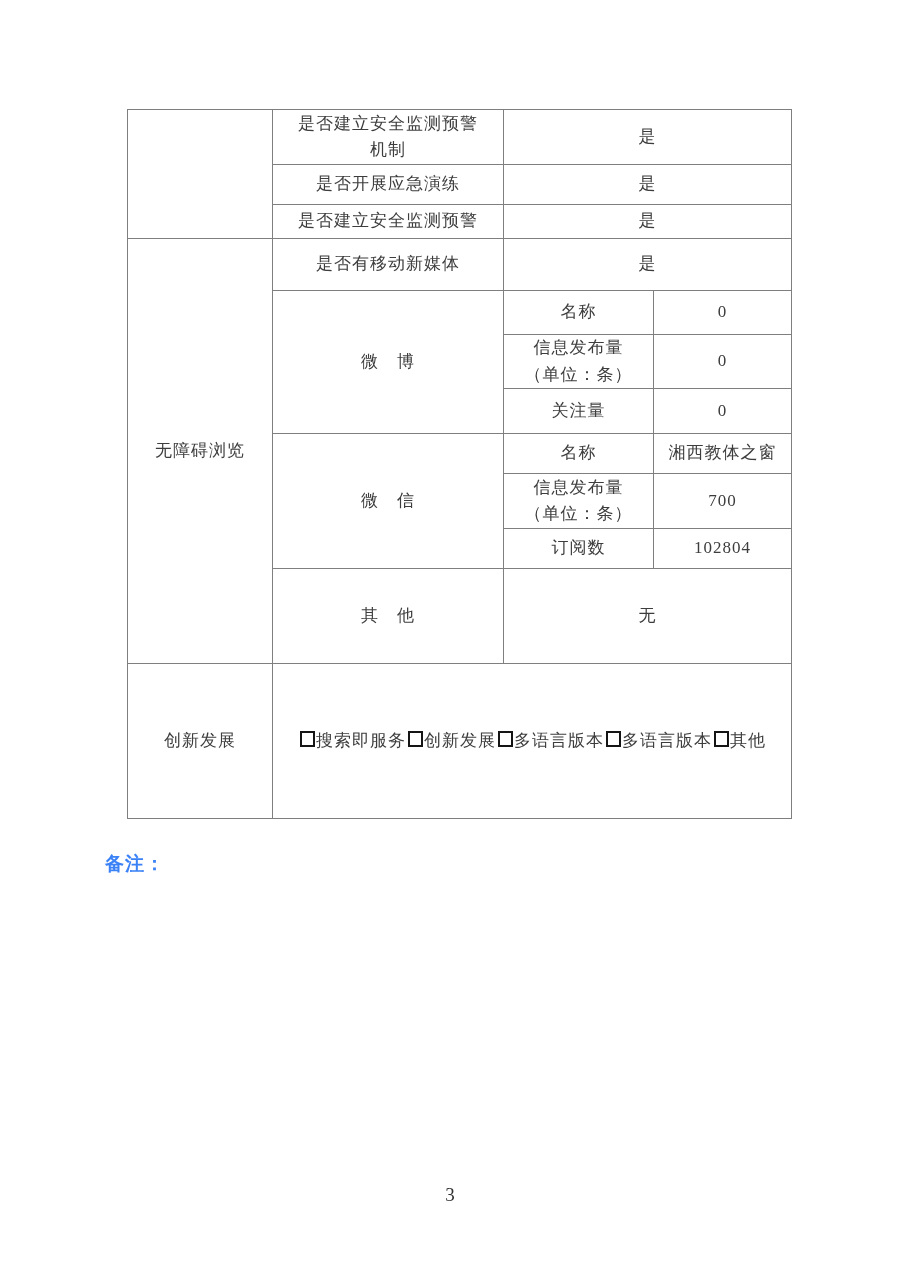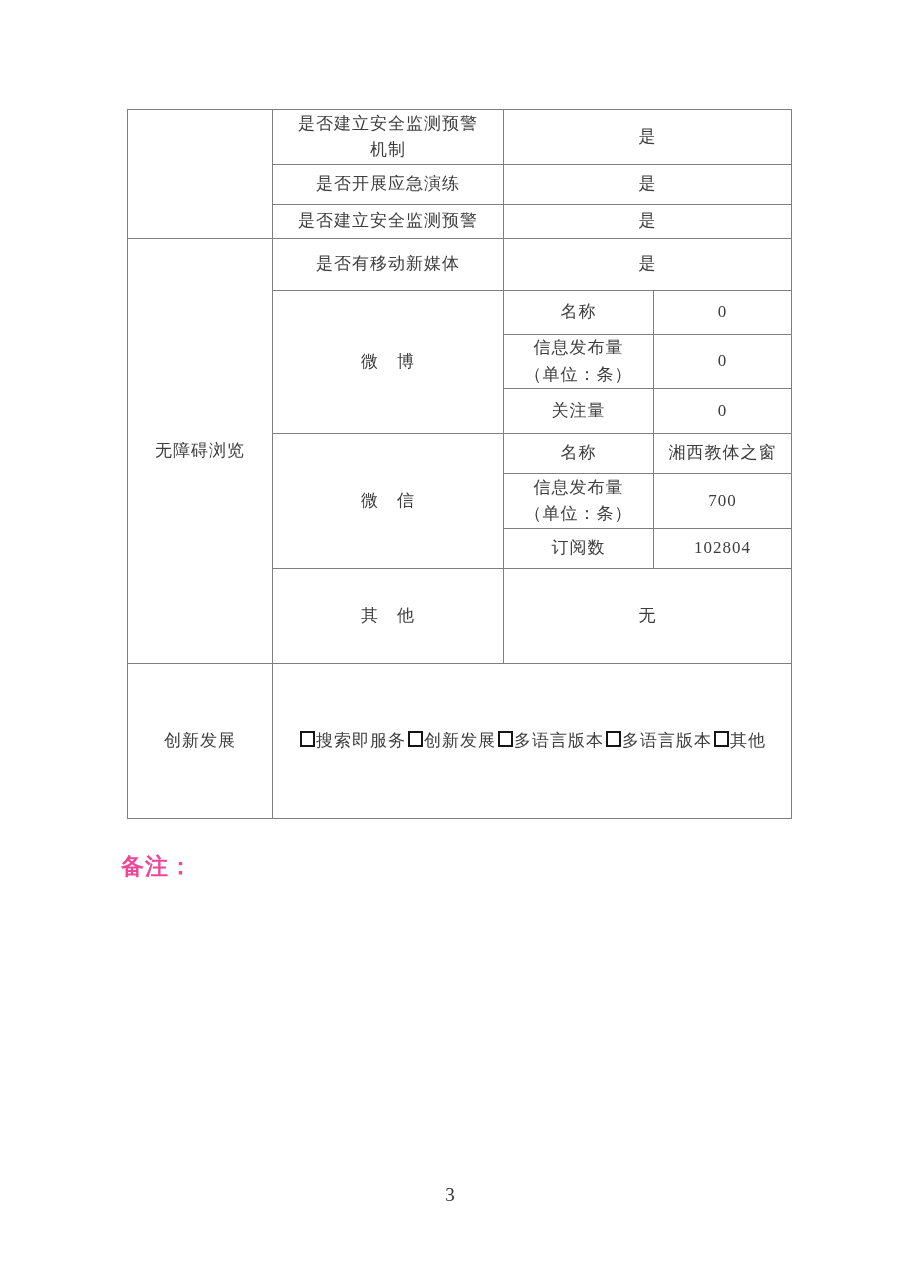--- a/index.html
+++ b/index.html
@@ -41,26 +41,26 @@
     height: 12px;
     border: 2.5px solid #151515;
     margin: 0 1px 0 2px;
     vertical-align: -1px;
   }
   .cb-group {
     white-space: nowrap;
   }
   .notes {
     position: absolute;
-    left: 121px;
+    left: 105px;
     top: 851px;
     font-weight: bold;
-    font-size: 23px;
+    font-size: 19px;
     letter-spacing: 1px;
-    color: #ec4899;
+    color: #3b82f6;
   }
   .page-number {
     position: absolute;
     left: 0;
     top: 1184px;
     width: 100%;
     text-align: center;
     font-size: 19px;
     color: #333333;
   }

